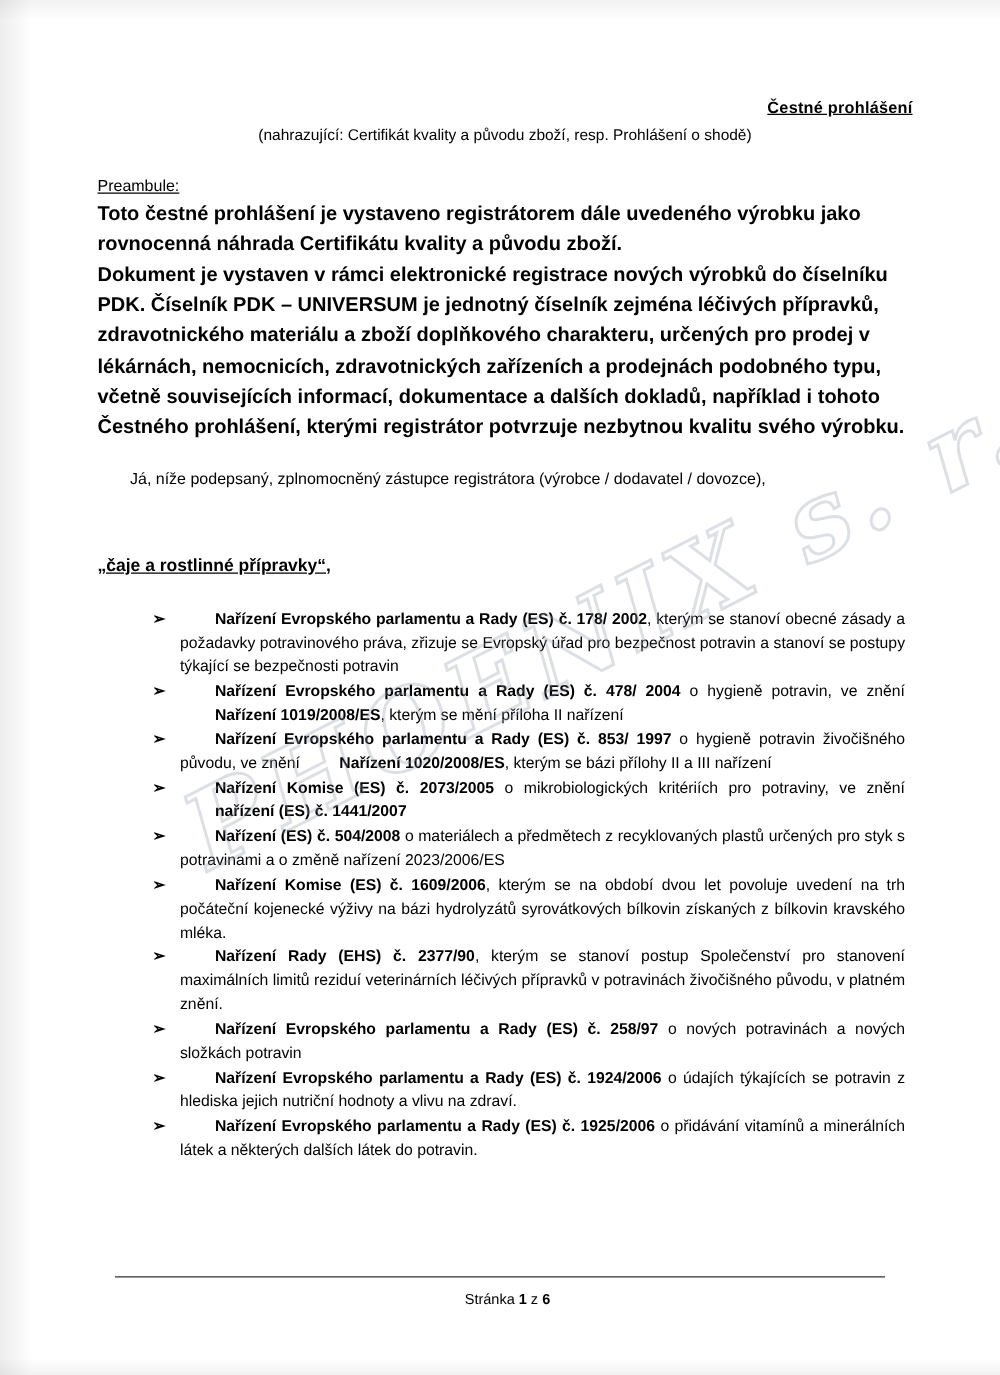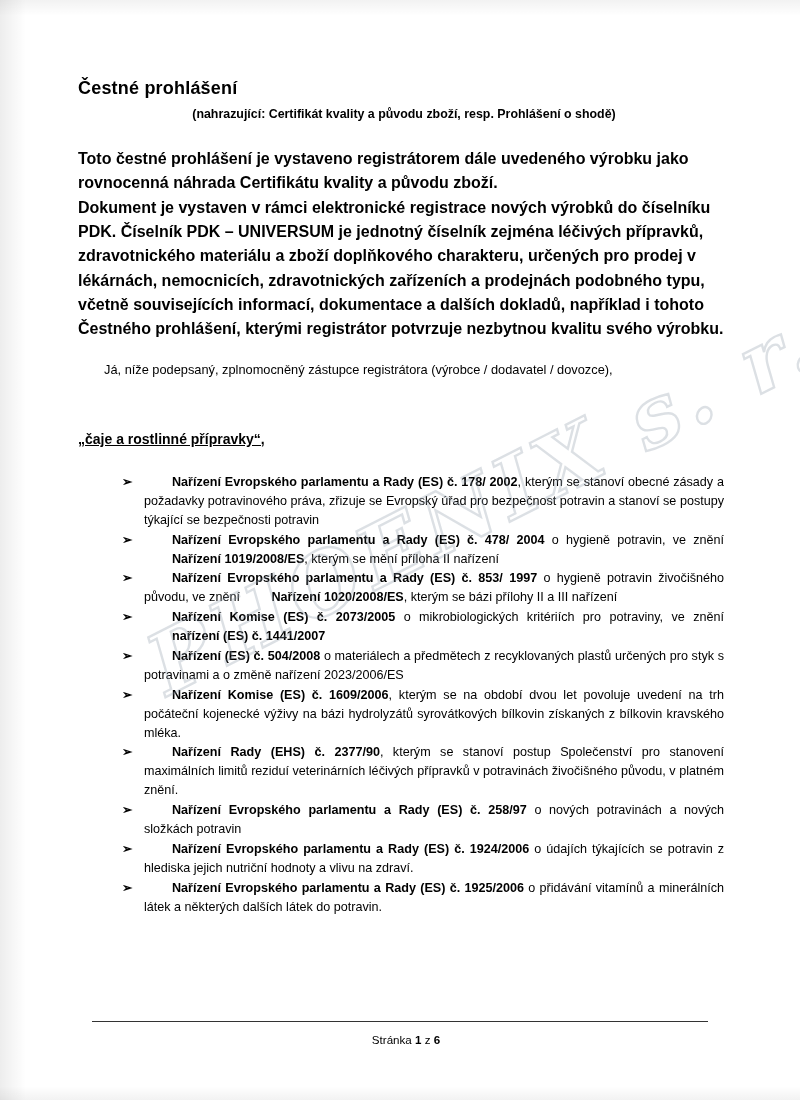--- a/index.html
+++ b/index.html
@@ -64,30 +64,31 @@
     font-weight: 700;
     font-style: italic;
     letter-spacing: 6px;
     color: transparent;
     -webkit-text-stroke: 2.4px #8d9aa9;
     text-align: center;
     white-space: nowrap;
   }
 
   h1.title {
-    text-align: left;
-    font-size: 18px;
+    text-align: right;
+    font-size: 13px;
     font-weight: bold;
     margin: 0 0 8px 0;
     letter-spacing: 0.2px;
+    text-decoration: underline;
   }
   .subtitle {
     text-align: center;
     font-size: 12.4px;
-    font-weight: bold;
+    font-weight: normal;
     margin: 0 0 26px 0;
   }
 
   .preamble-label {
     font-size: 12.8px;
     text-decoration: underline;
     margin: 0 0 4px 0;
   }
   p.body {
     font-size: 16px;
@@ -160,20 +161,21 @@
   .footer b { font-weight: bold; }
 </style>
 </head>
 <body>
 
 <div class="page">
 
   <h1 class="title">Čestné prohlášení</h1>
   <div class="subtitle">(nahrazující: Certifikát kvality a původu zboží, resp. Prohlášení o shodě)</div>
 
+  <div class="preamble-label">Preambule:</div>
   <p class="body" style="white-space: pre-line;">Toto čestné prohlášení je vystaveno registrátorem dále uvedeného výrobku jako rovnocenná náhrada Certifikátu kvality a původu zboží.
 Dokument je vystaven v rámci elektronické registrace nových výrobků do číselníku PDK. Číselník PDK – UNIVERSUM je jednotný číselník zejména léčivých přípravků, zdravotnického materiálu a zboží doplňkového charakteru, určených pro prodej v lékárnách, nemocnicích, zdravotnických zařízeních a prodejnách podobného typu, včetně souvisejících informací, dokumentace a dalších dokladů, například i tohoto Čestného prohlášení, kterými registrátor potvrzuje nezbytnou kvalitu svého výrobku.</p>
 
   <div class="spacer-18"></div>
   <p class="indent-line">Já, níže podepsaný, zplnomocněný zástupce registrátora (výrobce / dodavatel / dovozce),</p>
 
   <div class="spacer-18"></div>
 
   <div class="spacer-18"></div>
 

